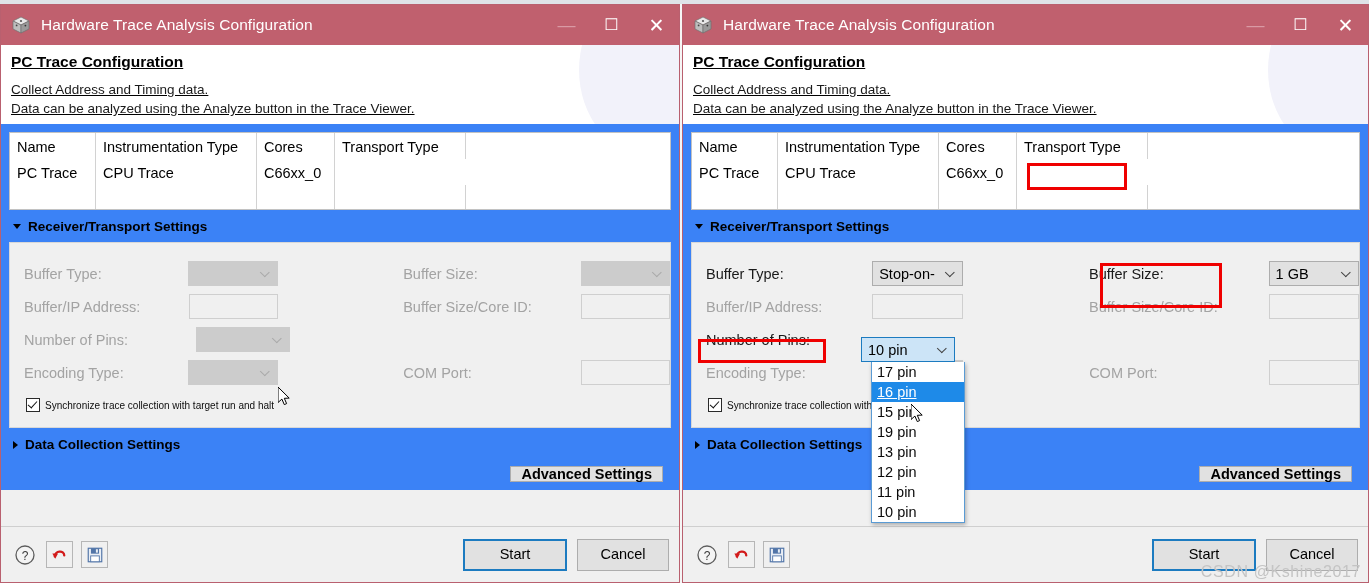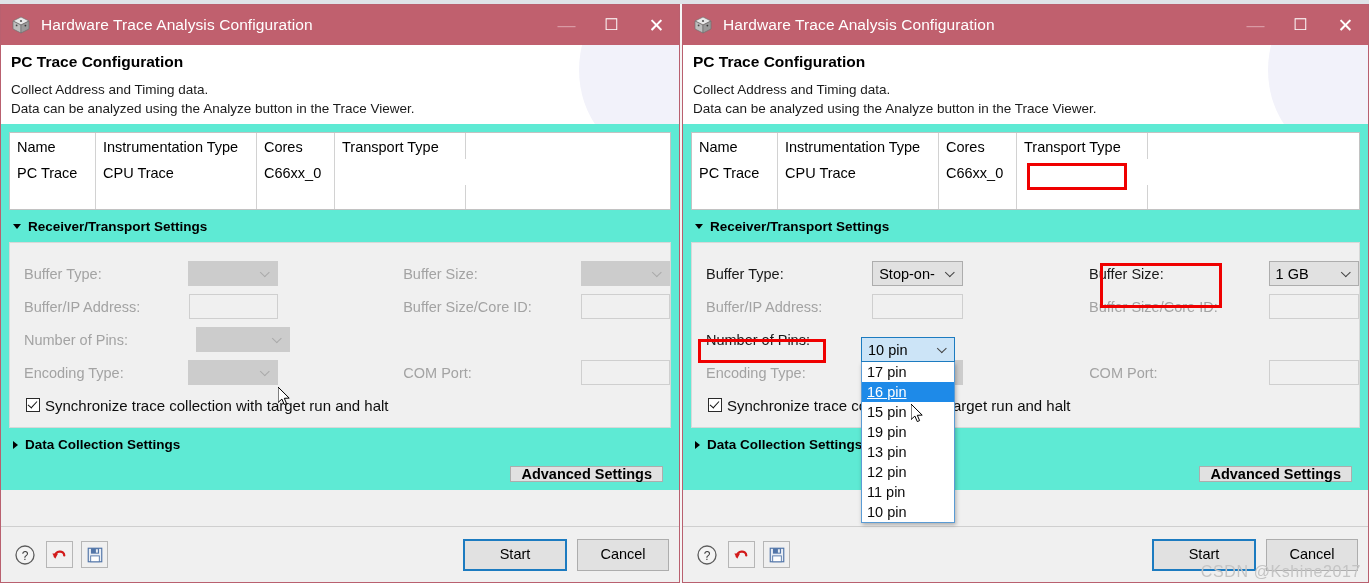--- a/index.html
+++ b/index.html
@@ -66,20 +66,21 @@
   .page {
     position: relative;
     background: #ffffff;
     padding: 0;
   }
   .page-head {
     background: #ffffff;
     padding: 8px 10px 6px 10px;
     position: relative;
     overflow: hidden;
+    text-decoration: underline;
   }
   .page-head::after{
     content:"";
     position:absolute;
     right:-40px; top:-60px;
     width:140px; height:170px;
     border-radius:50%;
     background:#f2f2fa;
     z-index:0;
   }
@@ -91,21 +92,21 @@
     margin-bottom: 9px;
   }
   .page-desc {
     font-size: 13.5px;
     color: #1a1a1a;
     line-height: 1.42;
     position: relative; z-index: 1;
   }
 
   .body-area {
-    background: #5eead4;
+    background: #3b82f6;
     padding: 8px 8px 0 8px;
   }
 
   
   .tracetable {
     background: #ffffff;
     border: 1px solid #c2c2c2;
     width: 100%;
     position: relative;
     height: 78px;
@@ -230,21 +231,21 @@
     position: relative; flex: none;
   }
   .cbox::after {
     content: "";
     position: absolute; left: 3px; top: 0px;
     width: 4px; height: 8px;
     border-right: 1.6px solid #111;
     border-bottom: 1.6px solid #111;
     transform: rotate(42deg);
   }
-  .checklbl { font-size: 15px; color: #0d0d0d; white-space: nowrap;}
+  .checklbl { font-size: 10px; color: #0d0d0d; white-space: nowrap;}
 
   
   .adv-bar {
     display: flex; justify-content: flex-end;
     padding: 6px 8px 8px 0;
   }
   .btn {
     border: 1px solid #adadad;
     background: #e1e1e1;
     font-size: 14.5px;
@@ -303,20 +304,21 @@
     font-size: 14.5px; color: #000;
     position: relative;
   }
   .dd-field .carr { position:absolute; right:8px; top:9px; width:7px;height:7px;}
   .dd-list {
     width: 94px;
     background: #ffffff;
     border: 1px solid #5a9bd4;
     border-top: none;
     box-shadow: 1px 2px 4px rgba(0,0,0,.28);
+    margin-left: 10px;
   }
   .dd-item {
     height: 20px;
     font-size: 14.5px;
     color: #0a0a0a;
     display: flex; align-items: center;
     padding-left: 5px;
     white-space: nowrap;
   }
   .dd-item.sel { background: #1e8ae8; color: #ffffff; text-decoration: underline; }

